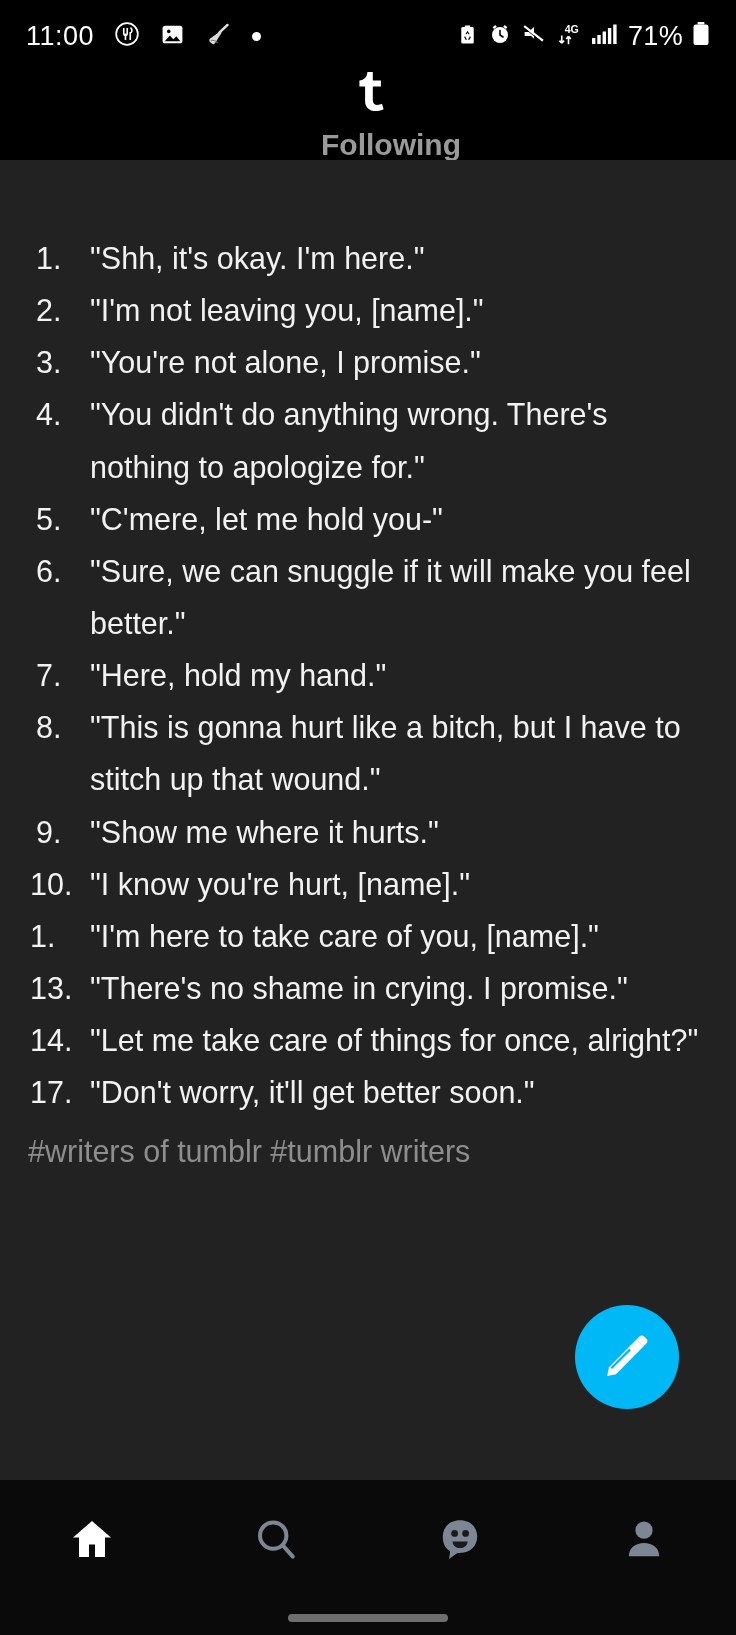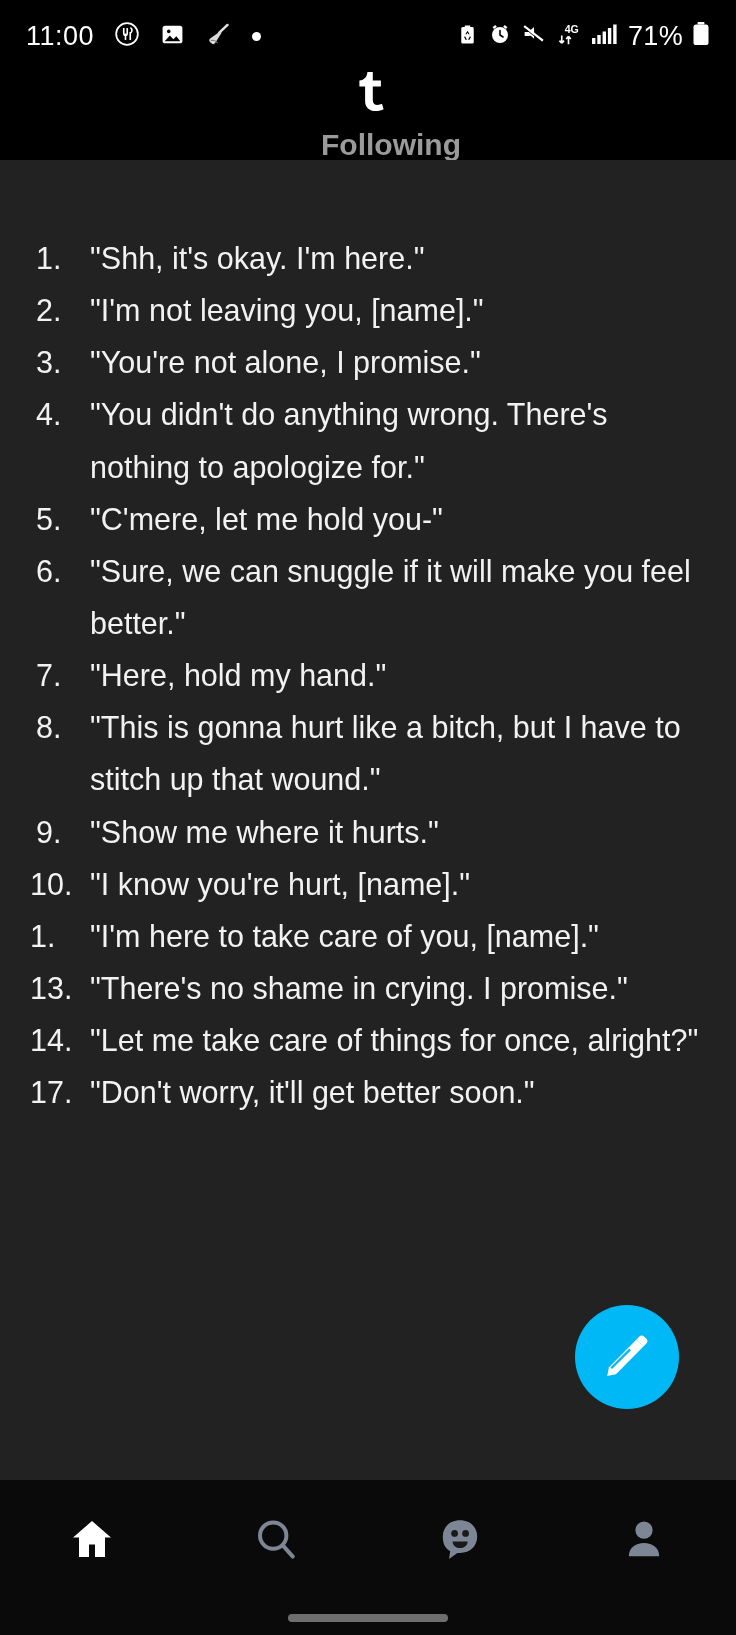--- a/index.html
+++ b/index.html
@@ -277,20 +277,21 @@
       </div>
       <div class="prompt-row">
         <div class="prompt-num wide">14.</div>
         <div class="prompt-text">"Let me take care of things for once, alright?"</div>
       </div>
       <div class="prompt-row">
         <div class="prompt-num wide">17.</div>
         <div class="prompt-text">"Don't worry, it'll get better soon."</div>
       </div>
     </div>
+  <div class="tags">#writers of tumblr #tumblr writers</div>
 </div>
 
 <div class="fab">
   <span>
     <svg width="54" height="54" viewBox="0 0 24 24">
       <path d="M4 17.4l-.8 3.9 3.9-.8L19.3 8.2l-3.1-3.1z" fill="#fff"></path>
       <path d="M17.4 3.9l-1.2 1.2 3.1 3.1 1.2-1.2a1.6 1.6 0 0 0 0-2.3l-.8-.8a1.6 1.6 0 0 0-2.3 0z" fill="#fff"></path>
       <path d="M5 17.9l8.4-8.4" stroke="#00b8f5" stroke-width="1" fill="none"></path>
     </svg>
   </span>

